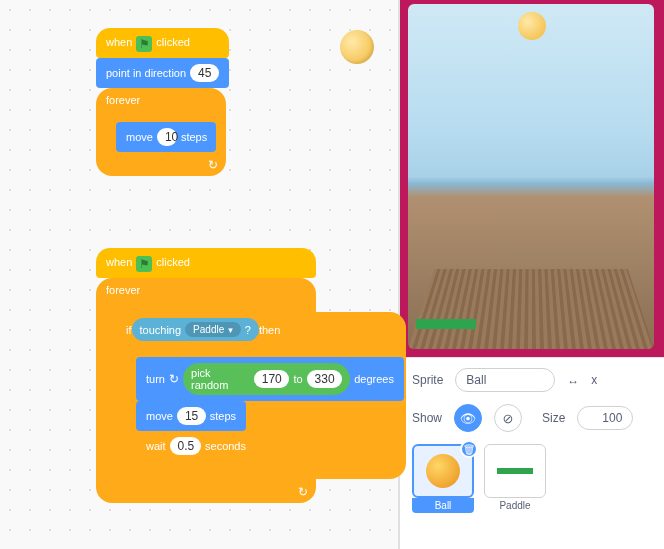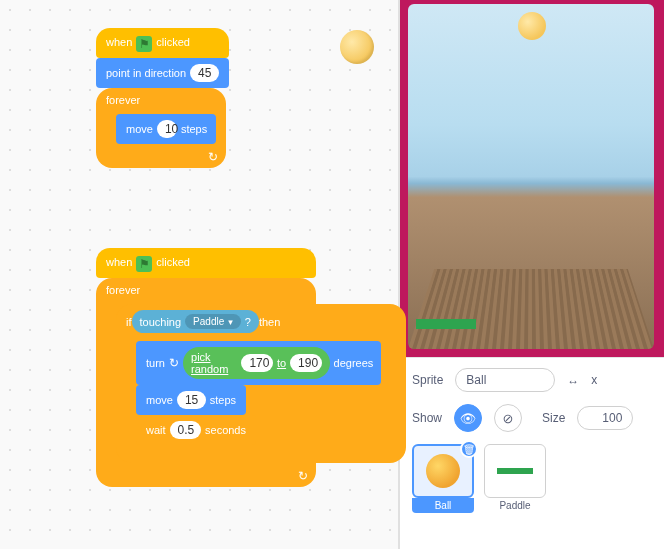--- a/index.html
+++ b/index.html
@@ -4,28 +4,28 @@
 <style>
 * { box-sizing: border-box; margin: 0; padding: 0; font-family: "Helvetica Neue", Arial, sans-serif; }
 body { background: #fff; width: 664px; height: 549px; overflow: hidden; display: flex; }
 
 .code-area { position: relative; width: 400px; height: 549px; background: #f9f9f9; background-image: radial-gradient(circle, #ddd 1px, transparent 1px); background-size: 20px 20px; border-right: 2px solid #e0e0e0; }
 
 .block { position: absolute; color: #fff; font-size: 11px; font-weight: 500; }
 .hat { border-radius: 14px 14px 4px 4px; padding: 8px 10px 6px 10px; display: flex; align-items: flex-start; gap: 4px; }
 .stack { border-radius: 4px; padding: 6px 10px; display: flex; align-items: center; gap: 4px; justify-content: space-between; }
 .cwrap { border-radius: 16px; padding: 6px 10px 20px 10px; position: relative; }
-.cwrap-inner { margin-left: 10px; margin-top: 8px; }
+.cwrap-inner { margin-left: 10px; margin-top: 16px; }
 .cwrap-foot { position: absolute; bottom: 4px; right: 8px; }
 
 .events { background: #ffbf00; }
 .motion { background: #4c97ff; }
 .control { background: #ffab19; }
 .sensing { background: #5cb1d6; border-radius: 20px; padding: 4px 8px; display: inline-flex; align-items: center; gap: 4px; }
-.operator { background: #59c059; border-radius: 20px; padding: 4px 8px; display: inline-flex; align-items: center; gap: 4px; text-decoration: underline; }
+.operator { background: #59c059; border-radius: 20px; padding: 4px 8px; display: inline-flex; align-items: center; gap: 4px; }
 
 .pill { background: #fff; color: #333; border-radius: 14px; padding: 2px 8px; font-size: 12px; min-width: 20px; text-align: center; }
 .dropdown { background: rgba(0,0,0,0.15); border-radius: 12px; padding: 2px 8px; font-size: 10px; display: inline-flex; align-items: center; gap: 4px; }
 
 .flag { width: 16px; height: 16px; background: #4cbf56; border-radius: 3px; display: inline-flex; align-items: center; justify-content: center; }
 .flag::before { content: "⚑"; color: #2d7a33; font-size: 12px; }
 .loop-arrow::before { content: "↻"; font-size: 12px; }
 .rotate-arrow::before { content: "↻"; font-size: 12px; }
 .chev::before { content: "▾"; font-size: 9px; }
 
@@ -98,28 +98,28 @@
               <span>touching</span>
               <span class="dropdown">
                 <span>Paddle</span>
                 <span class="chev"></span>
               </span>
               <span>?</span>
             </span>
             <span>then</span>
           </div>
           <div class="cwrap-inner">
-            <div class="stack motion" style="width:245px;">
+            <div class="stack motion" style="width:268px;">
               <span>turn</span>
               <span class="rotate-arrow"></span>
               <span class="operator">
                 <span>pick random</span>
                 <span class="pill">170</span>
                 <span>to</span>
-                <span class="pill">190</span>
+                <span class="pill">330</span>
               </span>
               <span>degrees</span>
             </div>
             <div class="stack motion" style="width:110px;">
               <span>move</span>
               <span class="pill">15</span>
               <span>steps</span>
             </div>
             <div class="stack control" style="width:120px;">
               <span>wait</span>

